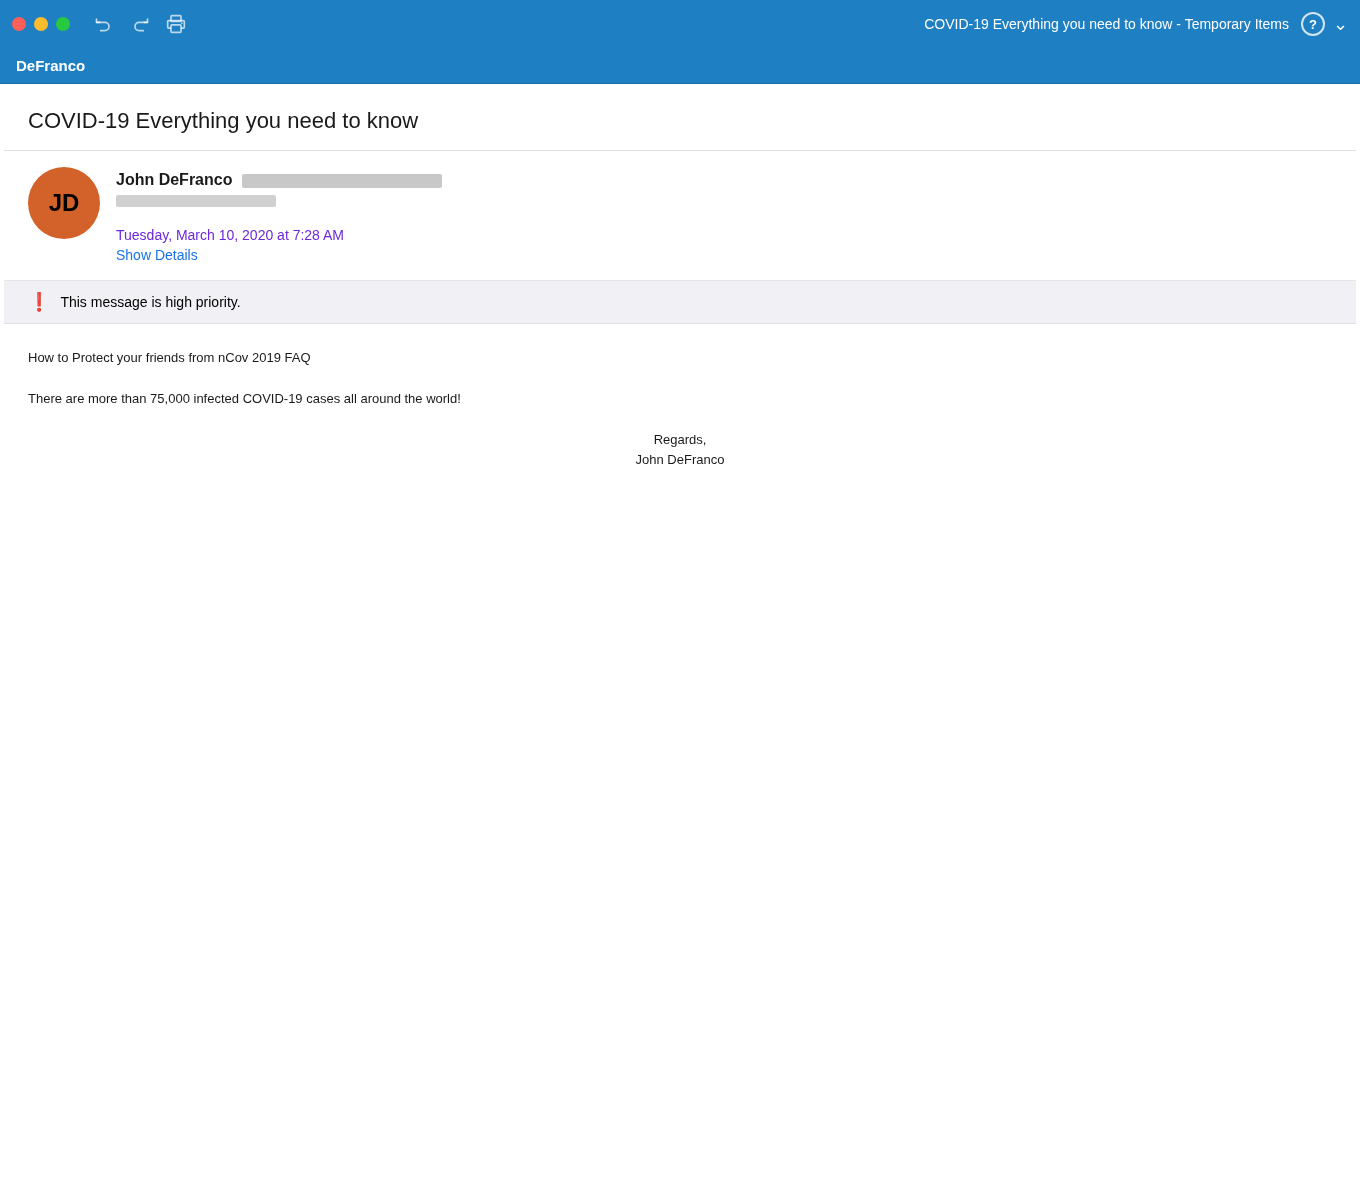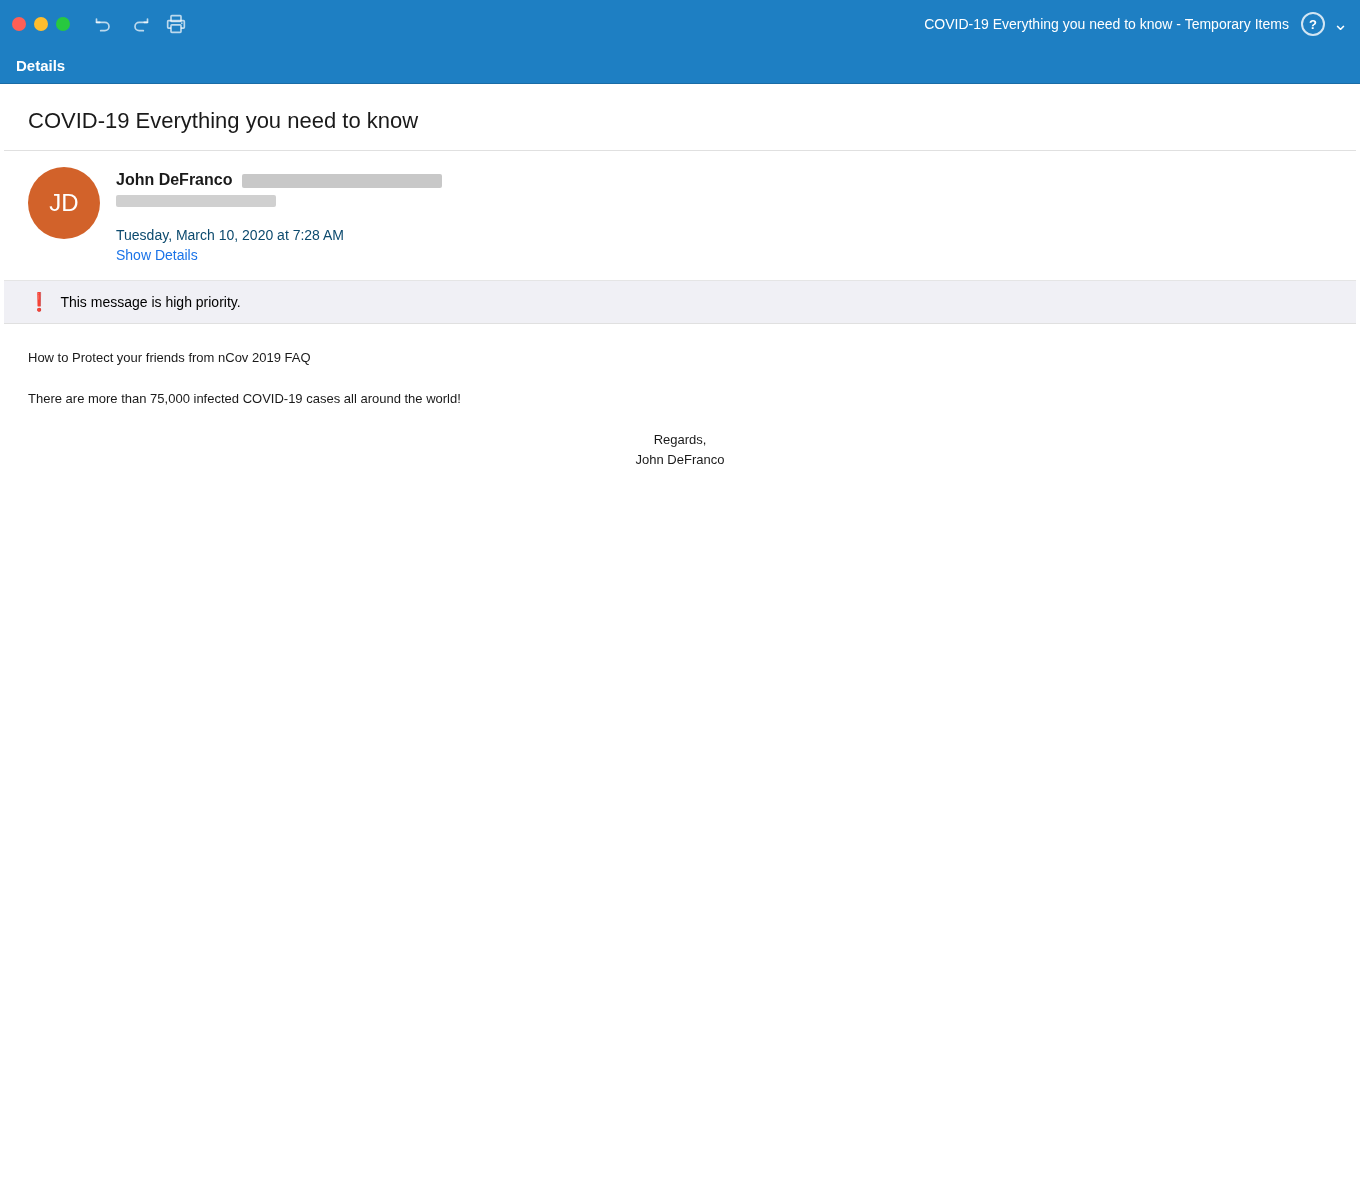--- a/index.html
+++ b/index.html
@@ -142,23 +142,23 @@
     }
 
     .avatar {
       width: 72px;
       height: 72px;
       border-radius: 50%;
       background: #d2622a;
       display: flex;
       align-items: center;
       justify-content: center;
-      color: #ffffff;
+      color: #000000;
       font-size: 24px;
-      font-weight: 400;
+      font-weight: 700;
       flex-shrink: 0;
     }
 
     .sender-info {
       flex: 1;
       padding-top: 4px;
     }
 
     .sender-name-row {
       display: flex;
@@ -185,21 +185,21 @@
       height: 12px;
       width: 160px;
       background: #d0d0d0;
       border-radius: 2px;
       margin-top: 6px;
       margin-bottom: 6px;
     }
 
     .sender-date {
       font-size: 14px;
-      color: #0c4a6e;
+      color: #6d28d9;
       margin-top: 20px;
     }
 
     .show-details-link {
       color: #1a73e8;
       font-size: 14px;
       cursor: pointer;
       margin-top: 4px;
       display: inline-block;
     }
@@ -283,21 +283,21 @@
 
   <div class="title-bar-center">COVID-19 Everything you need to know  - Temporary Items</div>
 
   <div class="title-bar-actions">
     <div class="help-btn">?</div>
     <div class="chevron-btn">⌄</div>
   </div>
 </div>
 
 <div class="menu-bar">
-  <div class="menu-item">Details</div>
+  <div class="menu-item">DeFranco</div>
 </div>
 
 <div class="content-area">
 
   <div class="email-subject">COVID-19 Everything you need to know</div>
 
   <div class="sender-section">
     <div class="avatar">JD</div>
     <div class="sender-info">
       <div class="sender-name-row">

